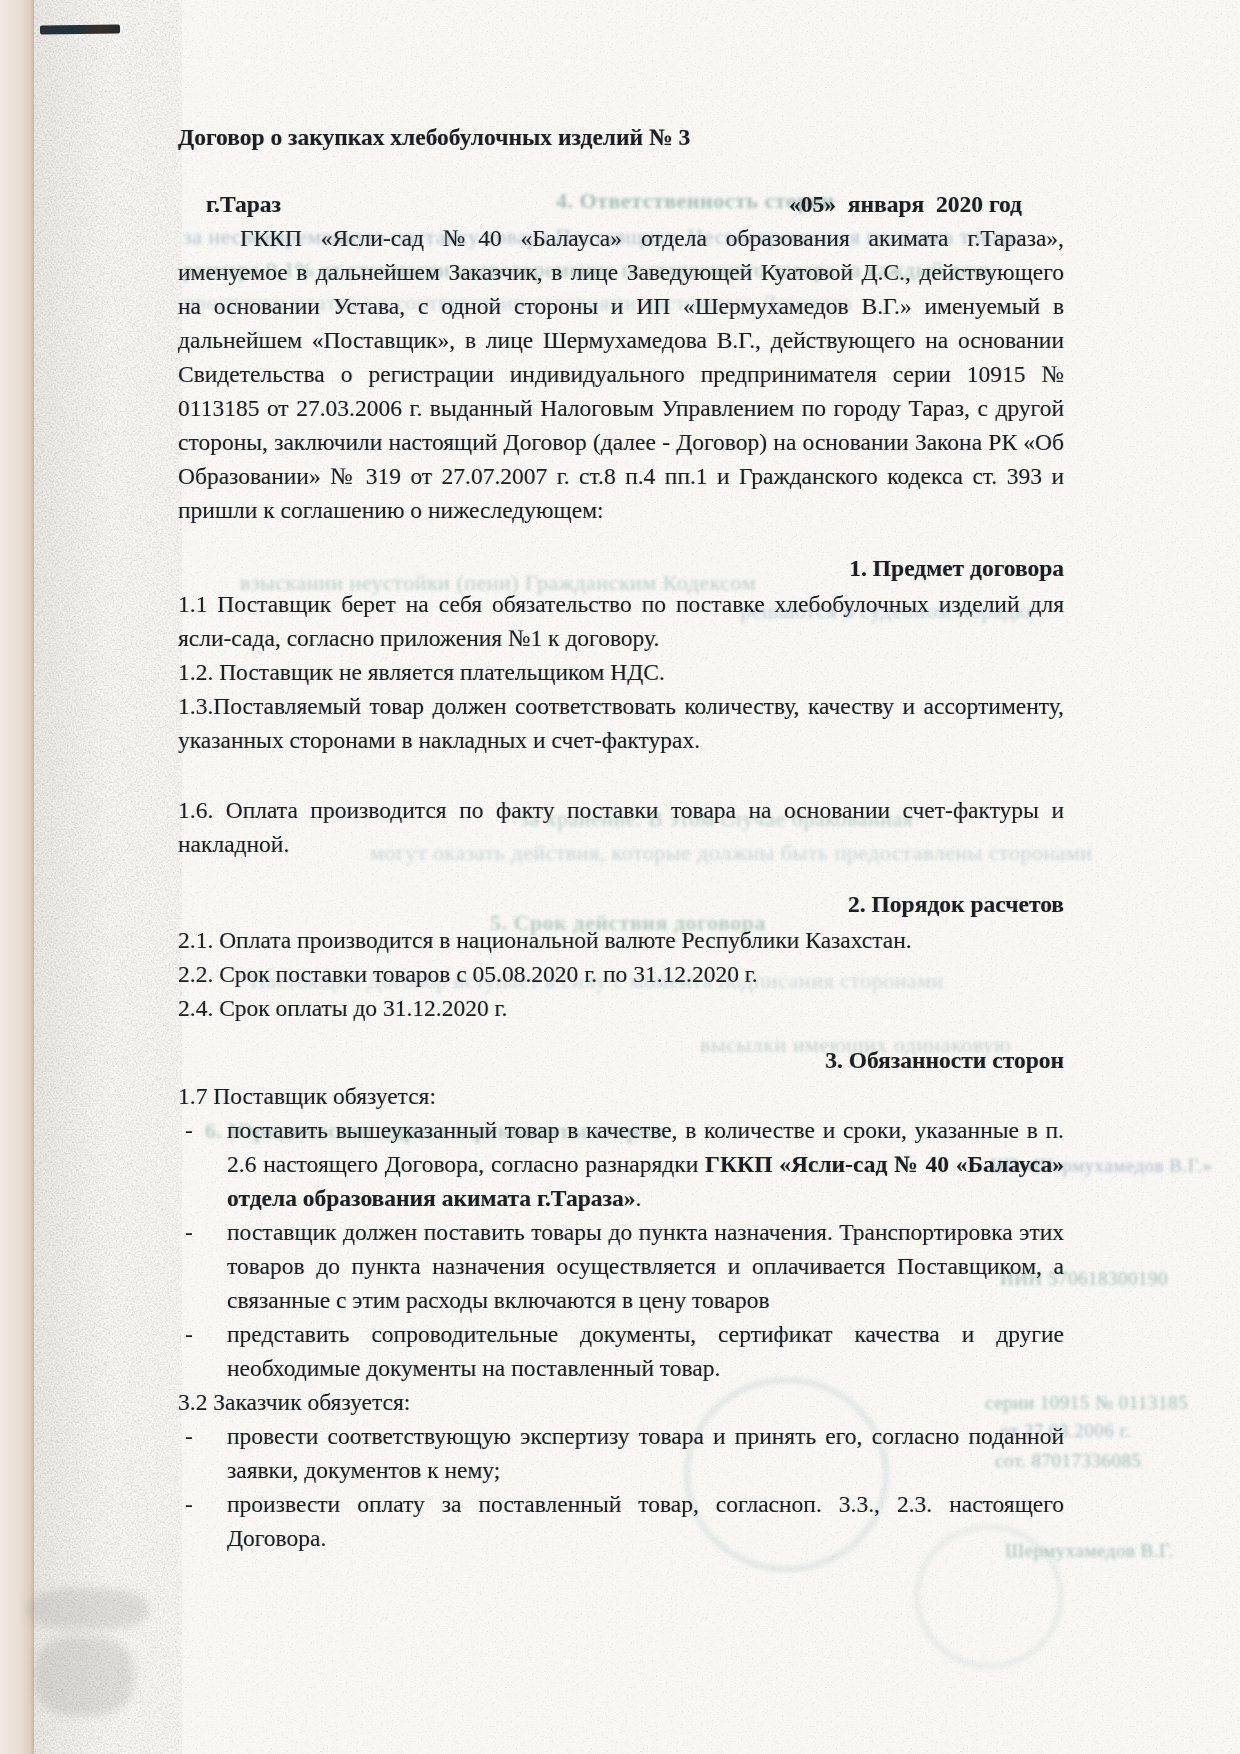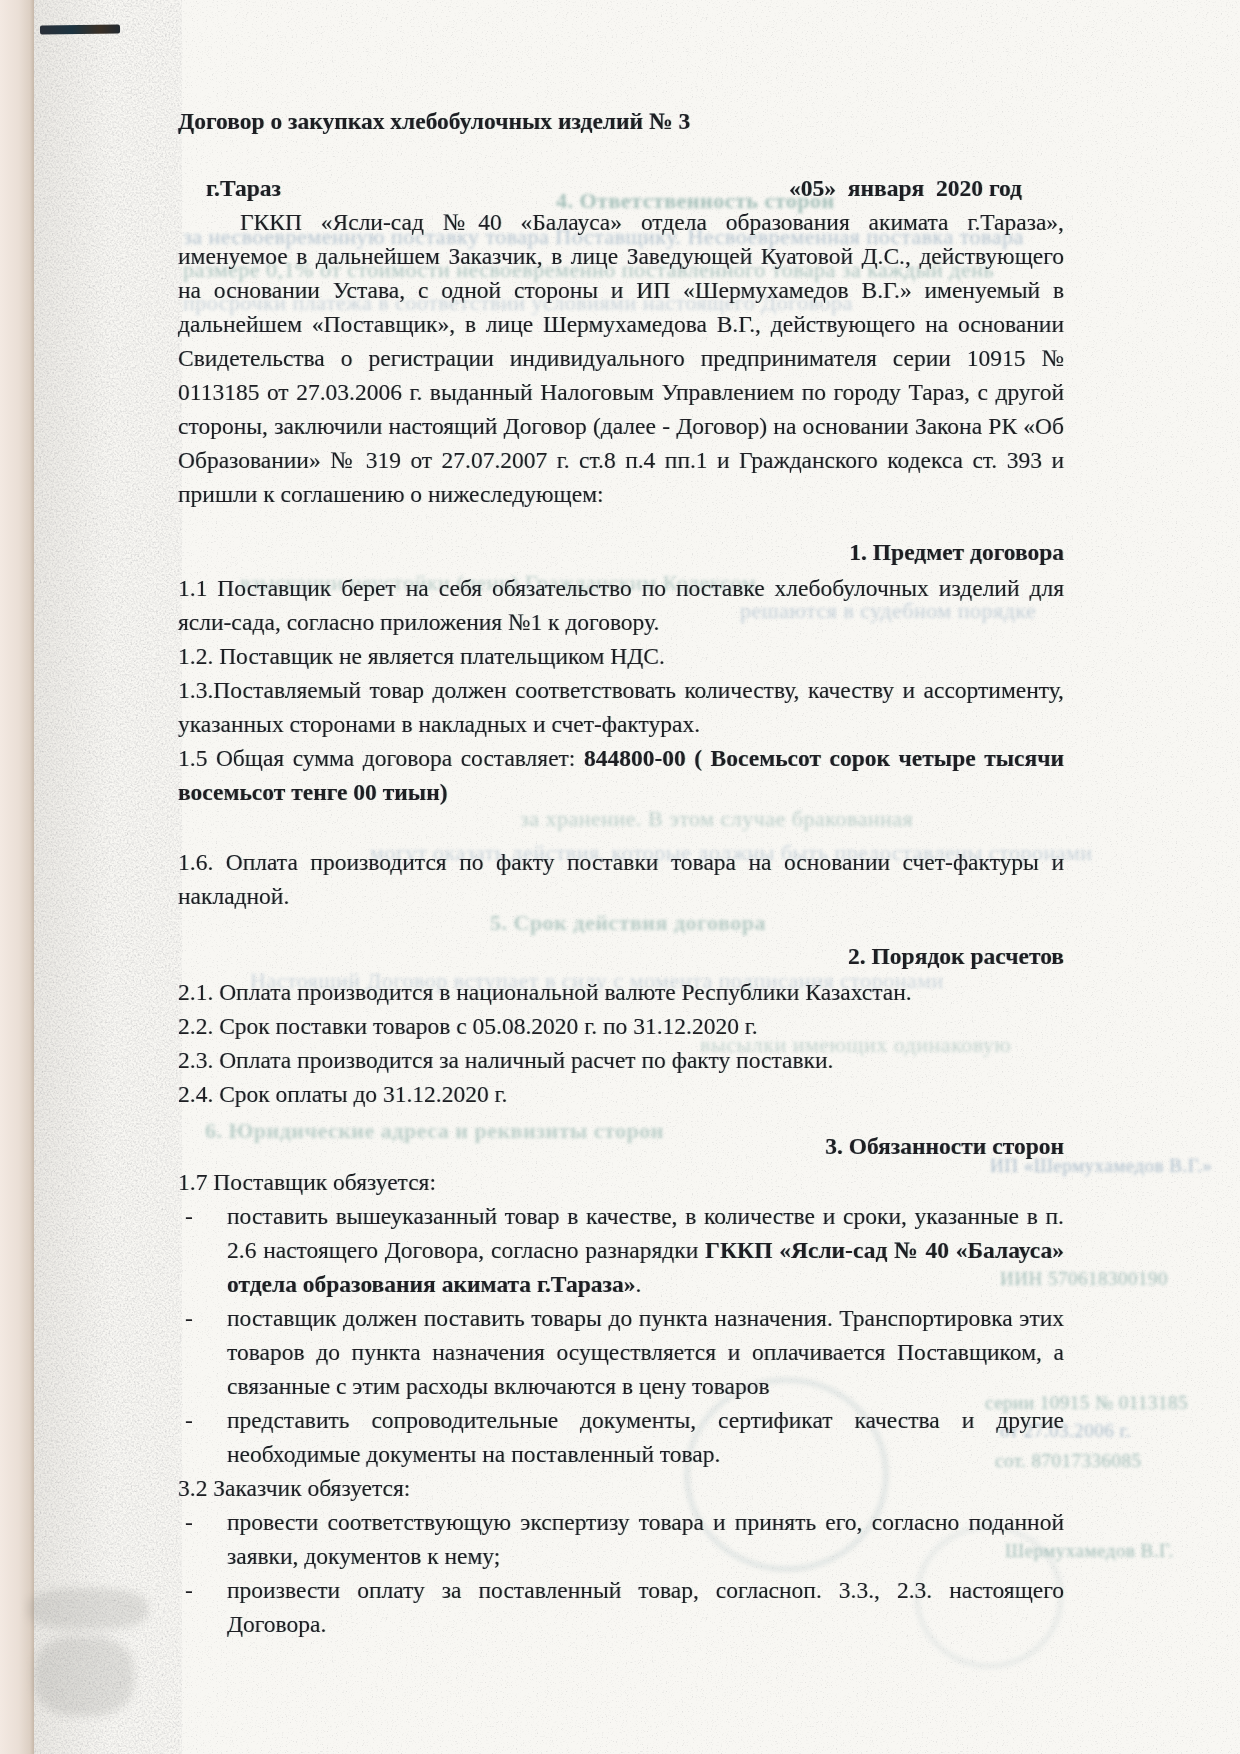--- a/index.html
+++ b/index.html
@@ -53,21 +53,21 @@
     position:relative;z-index:3;
     padding:104px 0 0 178px;
     width:886px;
   }
   .content p, .content h1, .content h2{
     margin:0;
     font-size:23.5px;line-height:34px;
     text-align:justify;
     text-shadow:0.7px 0 rgba(0,140,140,.25), -0.7px 0 rgba(150,30,70,.16);
   }
-  h1.doc-title{font-weight:bold;text-align:left;}
+  h1.doc-title{font-weight:bold;text-align:left;margin-top:16px;}
   .city-row{display:flex;justify-content:space-between;margin-top:33px;padding-right:42px;}
   .city-row span{font-weight:bold;font-size:23.5px;line-height:34px;white-space:pre;
     text-shadow:0.7px 0 rgba(0,140,140,.25), -0.7px 0 rgba(150,30,70,.16);text-align:right;}
   .city{padding-left:28px;}
   .preamble{margin-top:52px;text-indent:62px;}
   h2.sec-h{font-weight:bold;text-align:right;}
   .h-1{margin-top:24px !important;margin-bottom:2px !important;}
   .h-2{margin-top:26px !important;margin-bottom:2px !important;}
   .h-3{margin-top:18px !important;margin-bottom:2px !important;}
   .gap-top{margin-top:36px !important;}
@@ -131,27 +131,25 @@
       <span class="city">г.Тараз</span>
       <span class="date">«05»  января  2020 год</span>
     </div>
 
     <p class="preamble">ГККП «Ясли-сад №40 «Балауса» отдела образования акимата г.Тараза», именуемое в дальнейшем Заказчик, в лице Заведующей Куатовой Д.С., действующего на основании Устава, с одной стороны и ИП «Шермухамедов В.Г.» именуемый в дальнейшем «Поставщик», в лице Шермухамедова В.Г., действующего на основании Свидетельства о регистрации индивидуального предпринимателя серии 10915 № 0113185 от 27.03.2006 г. выданный Налоговым Управлением по городу Тараз, с другой стороны, заключили настоящий Договор (далее - Договор) на основании Закона РК «Об Образовании» № 319 от 27.07.2007 г. ст.8 п.4 пп.1 и Гражданского кодекса ст. 393 и пришли к соглашению о нижеследующем:</p>
 
     <h2 class="sec-h h-1">1. Предмет договора</h2>
     <p>1.1 Поставщик берет на себя обязательство по поставке хлебобулочных изделий для ясли-сада, согласно приложения №1 к договору.</p>
     <p>1.2. Поставщик не является плательщиком НДС.</p>
     <p>1.3.Поставляемый товар должен соответствовать количеству, качеству и ассортименту, указанных сторонами в накладных и счет-фактурах.</p>
-    <p><span>1.5 Общая сумма договора составляет: </span><b>844800-00 ( Восемьсот сорок четыре тысячи восемьсот тенге 00 тиын)</b></p>
     <p class="gap-top">1.6. Оплата производится по факту поставки товара на основании счет-фактуры и накладной.</p>
 
     <h2 class="sec-h h-2">2. Порядок расчетов</h2>
     <p>2.1. Оплата производится в национальной валюте Республики Казахстан.</p>
     <p>2.2. Срок поставки товаров с 05.08.2020 г. по 31.12.2020 г.</p>
-    <p>2.3. Оплата производится за наличный расчет по факту поставки.</p>
     <p>2.4. Срок оплаты до 31.12.2020 г.</p>
 
     <h2 class="sec-h h-3">3. Обязанности сторон</h2>
     <p>1.7 Поставщик обязуется:</p>
 
     <div class="bullet">
       <span class="dash">-</span>
       <p><span>поставить вышеуказанный товар в качестве, в количестве и сроки, указанные в п. 2.6 настоящего Договора, согласно разнарядки </span><b>ГККП «Ясли-сад № 40 «Балауса» отдела образования акимата г.Тараза»</b><span>.</span></p>
     </div>
     <div class="bullet">

